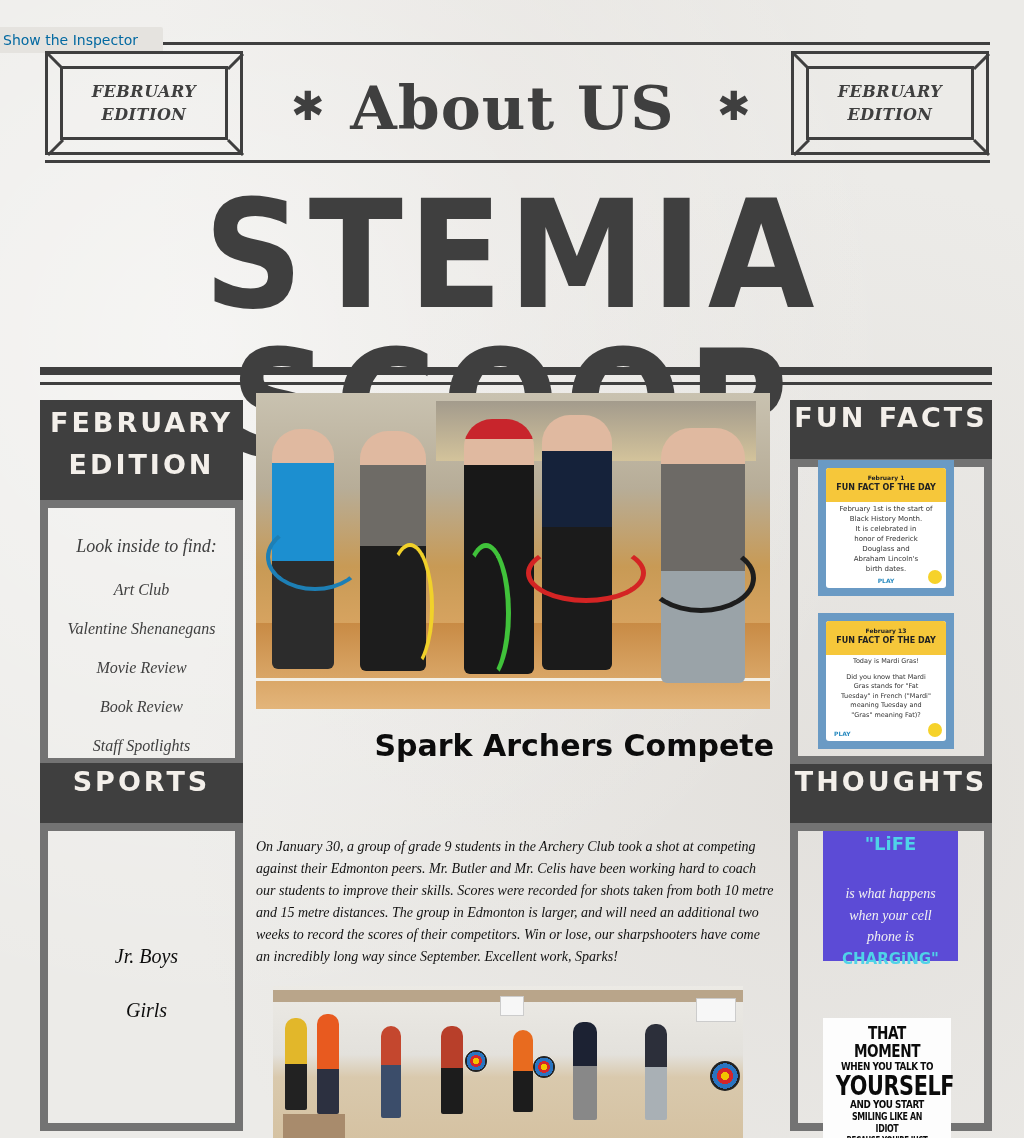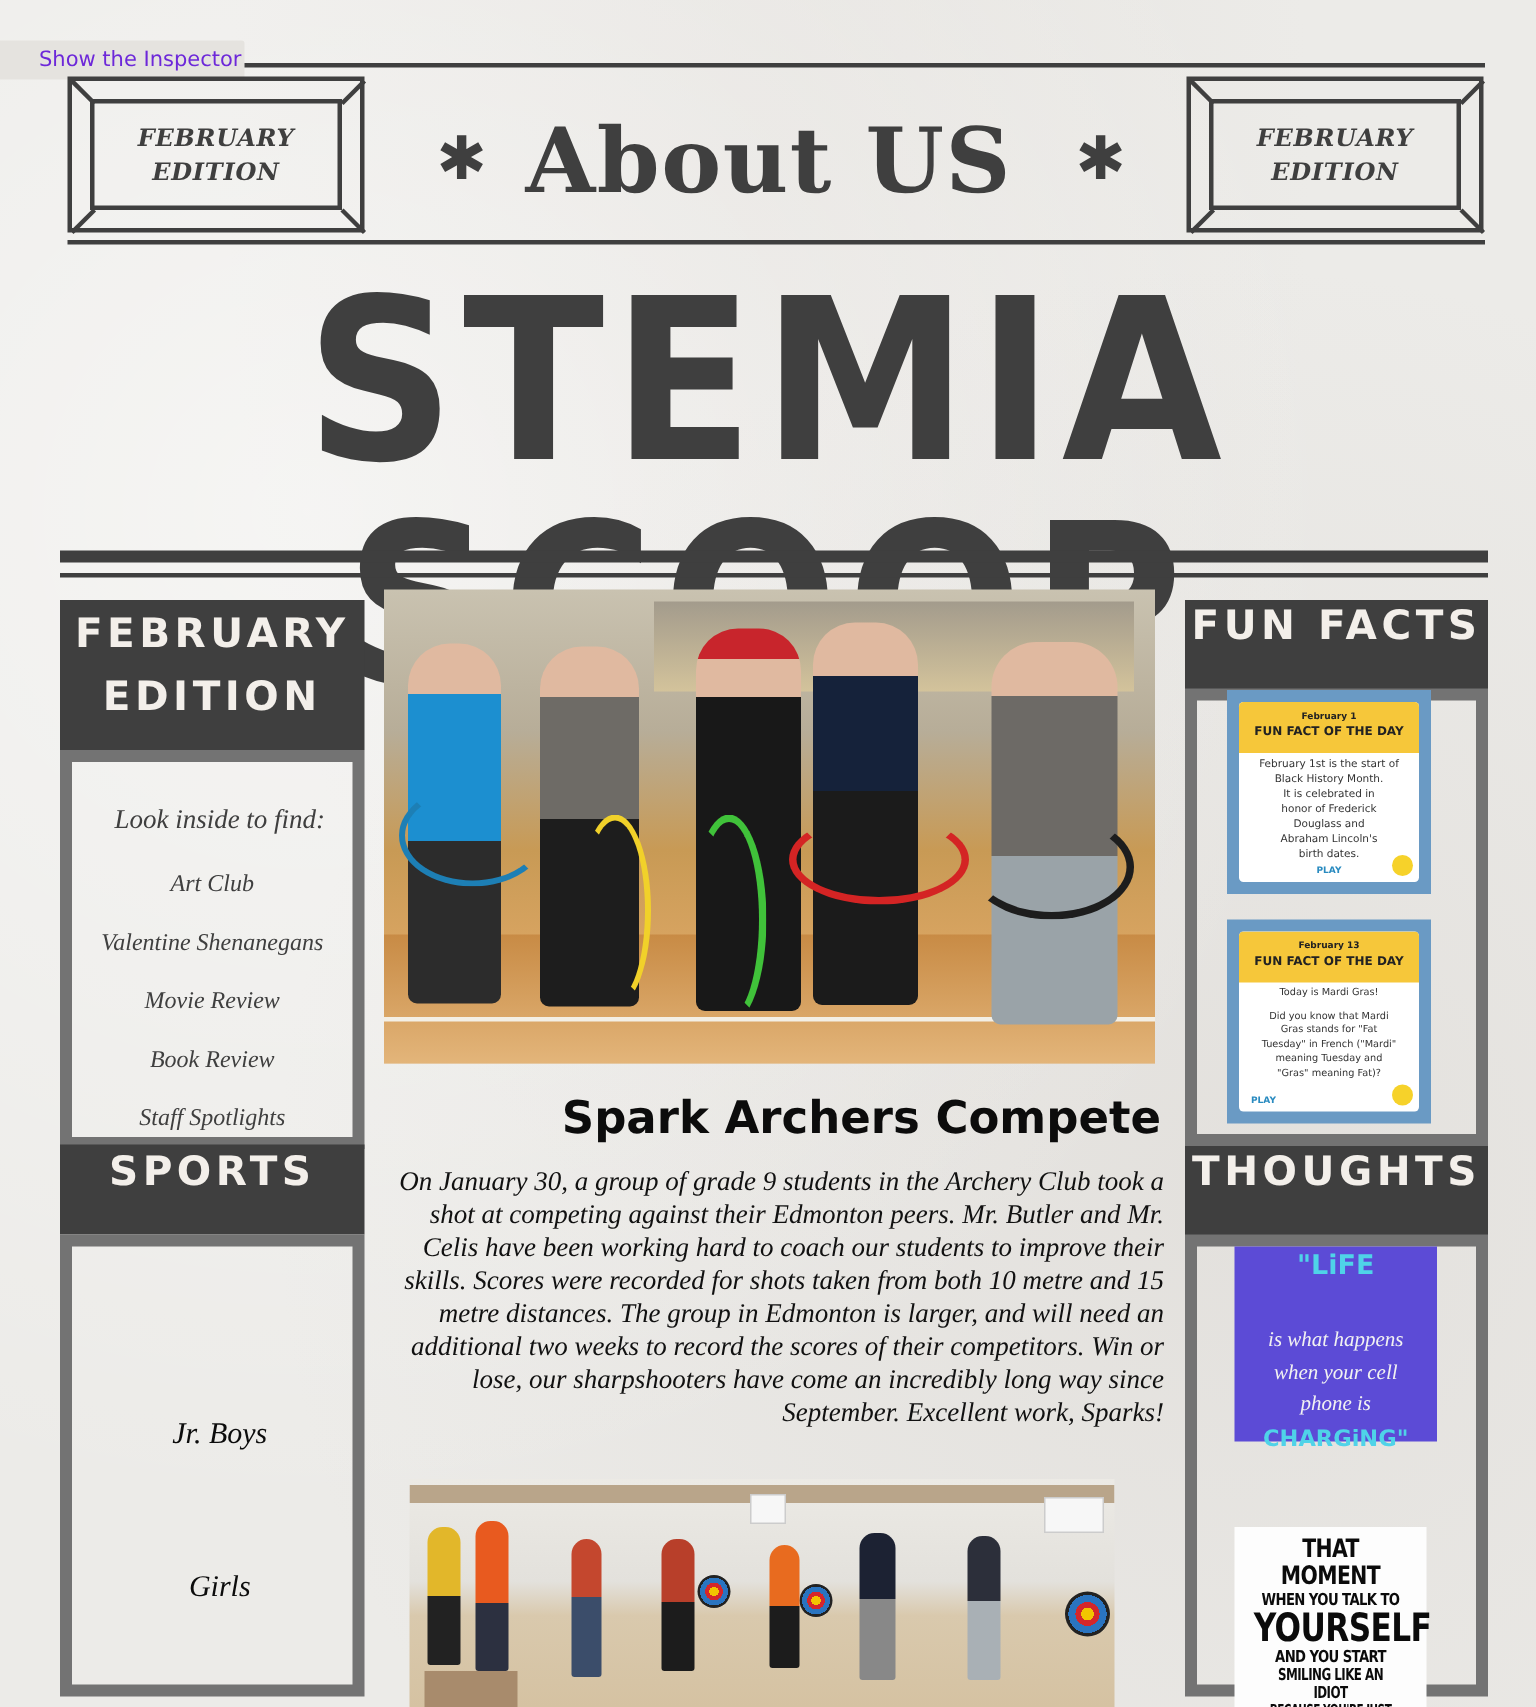--- a/index.html
+++ b/index.html
@@ -12,22 +12,22 @@
       radial-gradient(ellipse at 50% 10%, rgba(220,215,210,0.35), rgba(0,0,0,0) 50%);
     font-family:"Liberation Serif", serif;
     color:#3f3f3f;
   }
   .abs { position:absolute; }
   .ink { background:#3f3f3f; }
 
   
   .inspector {
     left:0; top:27px; height:26px; width:163px;
-    background:#e5e3df; color:#6d28d9; font-family:"DejaVu Sans", sans-serif;
-    font-size:14px; line-height:26px; padding-left:26px; box-sizing:border-box;
+    background:#e5e3df; color:#0369a1; font-family:"DejaVu Sans", sans-serif;
+    font-size:14px; line-height:26px; padding-left:3px; box-sizing:border-box;
     border-radius:0 2px 2px 0;
   }
 
   
   .edition-box {
     width:198px; height:104px; box-sizing:border-box;
     border:3px solid #3f3f3f;
   }
   .edition-box .inner {
     position:absolute; left:12px; top:12px; right:12px; bottom:12px;
@@ -61,22 +61,22 @@
 
   .lookinside { font-style:italic; font-size:18px; text-align:center; }
   .toc-item { font-style:italic; font-size:16px; text-align:center; position:absolute; left:0; width:100%; }
 
   .headline {
     left:258px; top:712px; width:516px; text-align:right;
     font-family:"DejaVu Sans", sans-serif; font-weight:bold; font-size:30px;
     line-height:44px; color:#0c0c0c;margin-top:12px;
   }
   .article {
-    left:256px; top:776px; width:520px; text-align:right;
-    font-style:italic; font-size:18px; line-height:22px; color:#111;
+    left:256px; top:836px; width:520px; text-align:left;
+    font-style:italic; font-size:14px; line-height:22px; color:#111;
   }
 
   
   .photo1 {
     left:256px; top:393px; width:514px; height:316px; overflow:hidden;
     background:linear-gradient(180deg,#c9c2b0 0%,#b7ad98 30%,#c89a55 55%,#d8a461 75%,#e0b175 100%);
   }
   .photo2 {
     left:273px; top:986px; width:470px; height:152px; overflow:hidden;
     background:linear-gradient(180deg,#eceae5 0%,#e3e1dc 45%,#d9c9ad 60%,#d5c2a2 100%);
@@ -157,21 +157,21 @@
   <div class="abs lookinside" style="left:0; top:28px; width:197px;">Look inside to find:</div>
   <div class="toc-item" style="top:73px;">Art Club</div>
   <div class="toc-item" style="top:112px;">Valentine Shenanegans</div>
   <div class="toc-item" style="top:151px;">Movie Review</div>
   <div class="toc-item" style="top:190px;">Book Review</div>
   <div class="toc-item" style="top:229px;">Staff Spotlights</div>
 </div>
 <div class="abs col-head" style="left:40px; top:763px; width:203px; height:60px; font-size:27px; line-height:38px;">SPORTS</div>
 <div class="abs col-box" style="left:40px; top:823px; width:203px; height:308px;">
   <div class="abs" style="left:0; top:114px; width:197px; text-align:center; font-style:italic; font-size:20px; color:#0c0c0c;">Jr. Boys</div>
-  <div class="abs" style="left:0; top:168px; width:197px; text-align:center; font-style:italic; font-size:20px; color:#0c0c0c;margin-top:48px;">Girls</div>
+  <div class="abs" style="left:0; top:168px; width:197px; text-align:center; font-style:italic; font-size:20px; color:#0c0c0c;">Girls</div>
 </div>
 
 <div class="abs photo1">
   <div class="abs" style="left:180px; top:8px; width:320px; height:60px; background:linear-gradient(180deg,#9a9284,#d9c79a); opacity:0.8;"></div>
   <div class="abs" style="left:0; top:230px; width:514px; height:86px; background:linear-gradient(180deg,#c88b45,#e3b57a);"></div>
   <div class="abs" style="left:0; top:285px; width:514px; height:3px; background:#f3efe5;"></div>
 
   <div class="abs" style="left:16px; top:36px; width:62px; height:240px; background:linear-gradient(180deg,#e0b9a0 0,#e0b9a0 14%,#1c8fd0 14%,#1c8fd0 55%,#2c2c2c 55%);border-radius:28px 28px 6px 6px;"></div>
   <div class="abs" style="left:104px; top:38px; width:66px; height:240px; background:linear-gradient(180deg,#e0b9a0 0,#e0b9a0 14%,#6e6b66 14%,#6e6b66 48%,#1d1d1d 48%);border-radius:28px 28px 6px 6px;"></div>
   <div class="abs" style="left:208px; top:26px; width:70px; height:255px; background:linear-gradient(180deg,#c8252c 0,#c8252c 8%,#e0b9a0 8%,#e0b9a0 18%,#181818 18%);border-radius:28px 28px 6px 6px;"></div>

